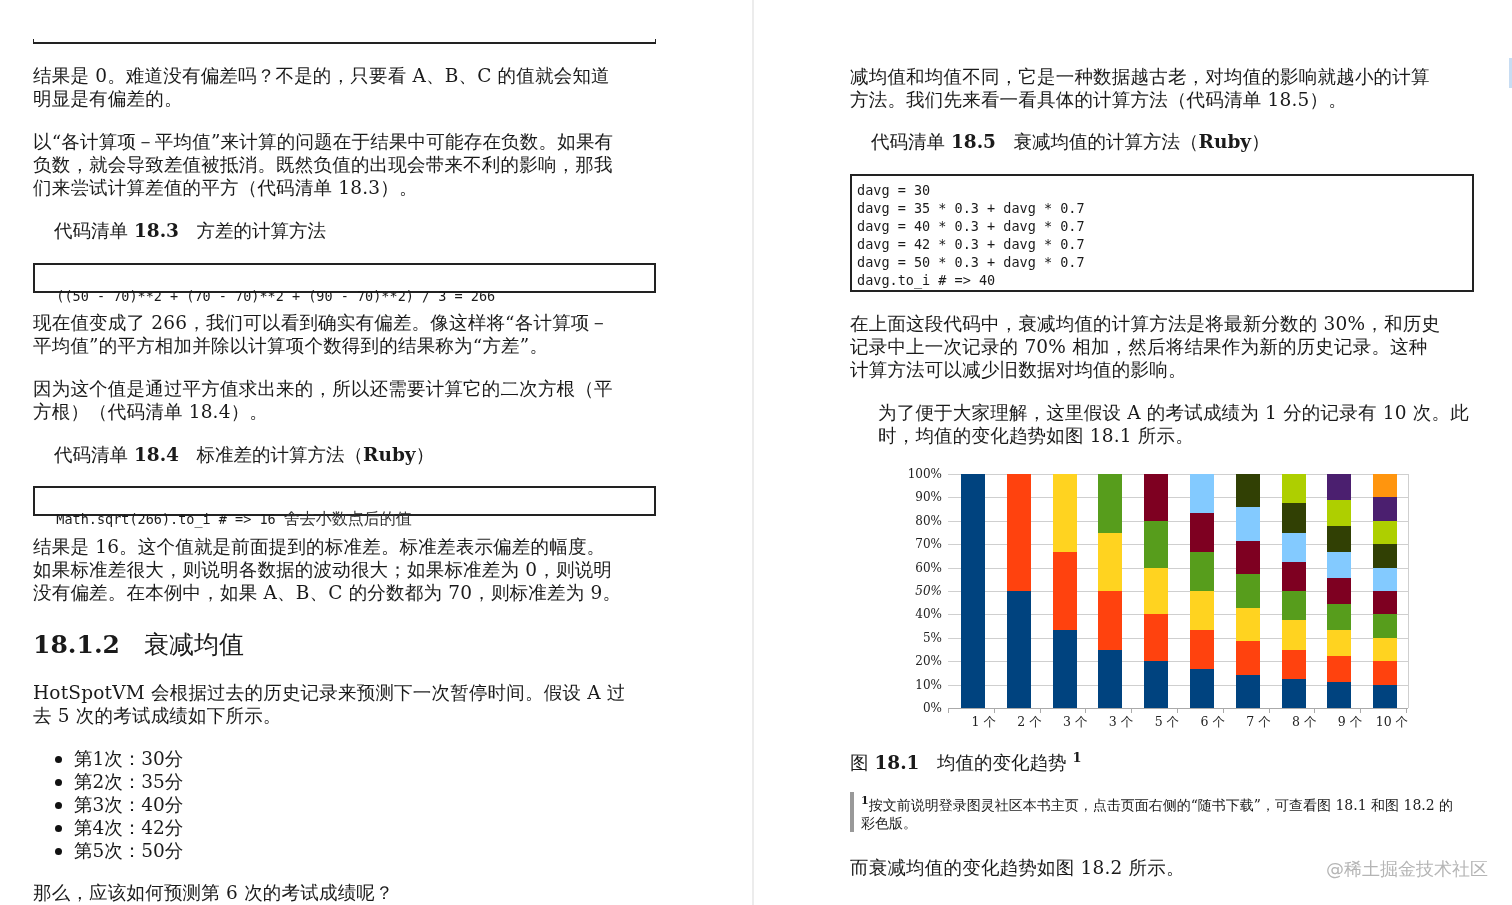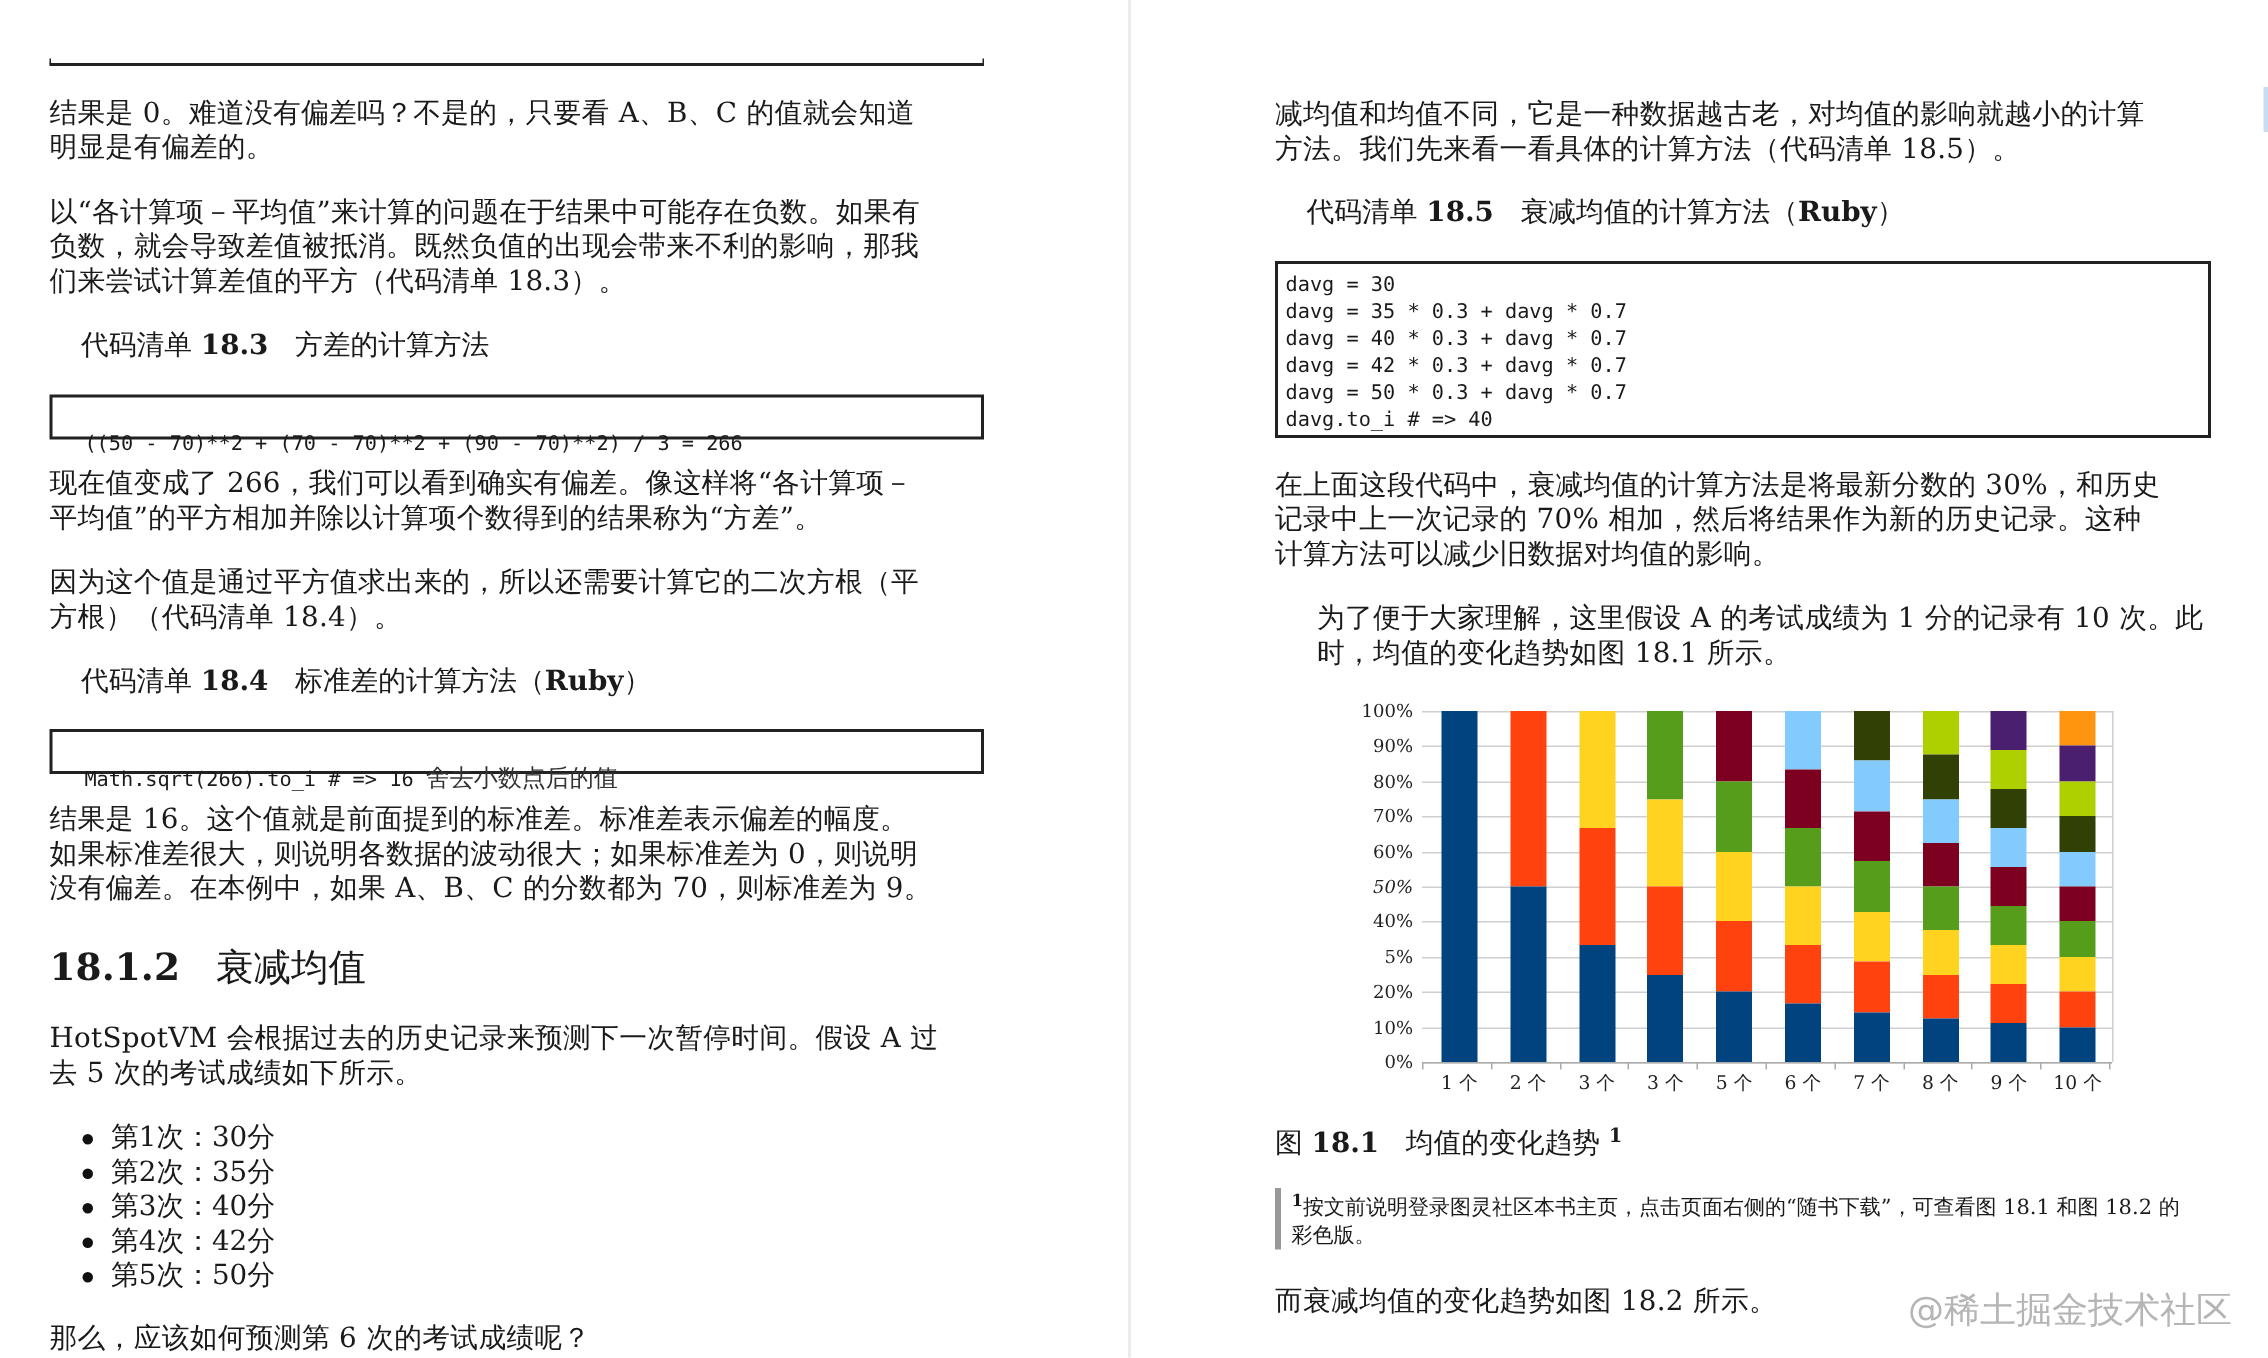--- a/index.html
+++ b/index.html
@@ -26,33 +26,33 @@
   }
   .codebox .cn { font-family: "DejaVu Serif", serif; font-size: 16px; color:#333; }
   .h2 { position: absolute; font-size: 25px; line-height: 30px; }
   .h2 .num { font-weight: bold; margin-right: 24px; }
   ul.bullets { position: absolute; margin: 0; padding: 0; list-style: none; font-size: 18.5px; line-height: 23px; }
   ul.bullets li { position: relative; padding-left: 22px; }
   ul.bullets li::before { content: ""; position: absolute; left: 3px; top: 9px; width: 7px; height: 7px; border-radius: 50%; background: #111; }
 
   .footnote { position: absolute; left: 850px; top: 792px; width: 630px; border-left: 4px solid #999; padding-left: 7px; font-size: 14px; line-height: 18px; }
   .footnote sup { font-weight: bold; font-size: 11px; }
-  .watermark { position: absolute; right: 24px; top: 857px; font-family: "DejaVu Sans", sans-serif; font-size: 24px; color: #b5b5b5; }
+  .watermark { position: absolute; right: 24px; top: 857px; font-family: "DejaVu Sans", sans-serif; font-size: 18px; color: #b5b5b5; }
   .edge-mark { position: absolute; right: 0; top: 58px; width: 3px; height: 30px; background: #c8ddf3; }
 
   
   .chart { position: absolute; left: 900px; top: 468px; width: 520px; height: 270px; }
   .y-tick { position: absolute; left: 0; width: 42px; text-align: right; font-size: 12px; line-height: 12px; color:#222; }
   .grid { position: absolute; left: 48px; width: 460px; height: 1px; background: #cfcfcf; }
   .plot { position: absolute; left: 50px; top: 6px; width: 458px; height: 234px; border-right:1px solid #cfcfcf; }
   .bar { position: absolute; bottom: 0; width: 24px; height: 234px; display: flex; flex-direction: column-reverse; }
   .seg { width: 100%; flex: 1 1 0; }
   .x-axis { position: absolute; left: 48px; top: 240px; width: 460px; height: 1px; background: #aaa; }
   .x-tick { position: absolute; top: 240px; width: 1px; height: 5px; background: #aaa; }
-  .x-label { position: absolute; top: 246px; font-size: 12.5px; width: 46px; text-align: center; color:#222; }
+  .x-label { position: absolute; top: 246px; font-size: 12.5px; width: 46px; text-align: right; color:#222; }
 </style>
 </head>
 <body>
 
 <div class="page page-left"></div>
 <div class="top-rule"></div>
 
 <p class="p" style="left:33px; top:64px;">
   <span>结果是 0。难道没有偏差吗？不是的，只要看 A、B、C 的值就会知道</span><br>
   <span>明显是有偏差的。</span>

